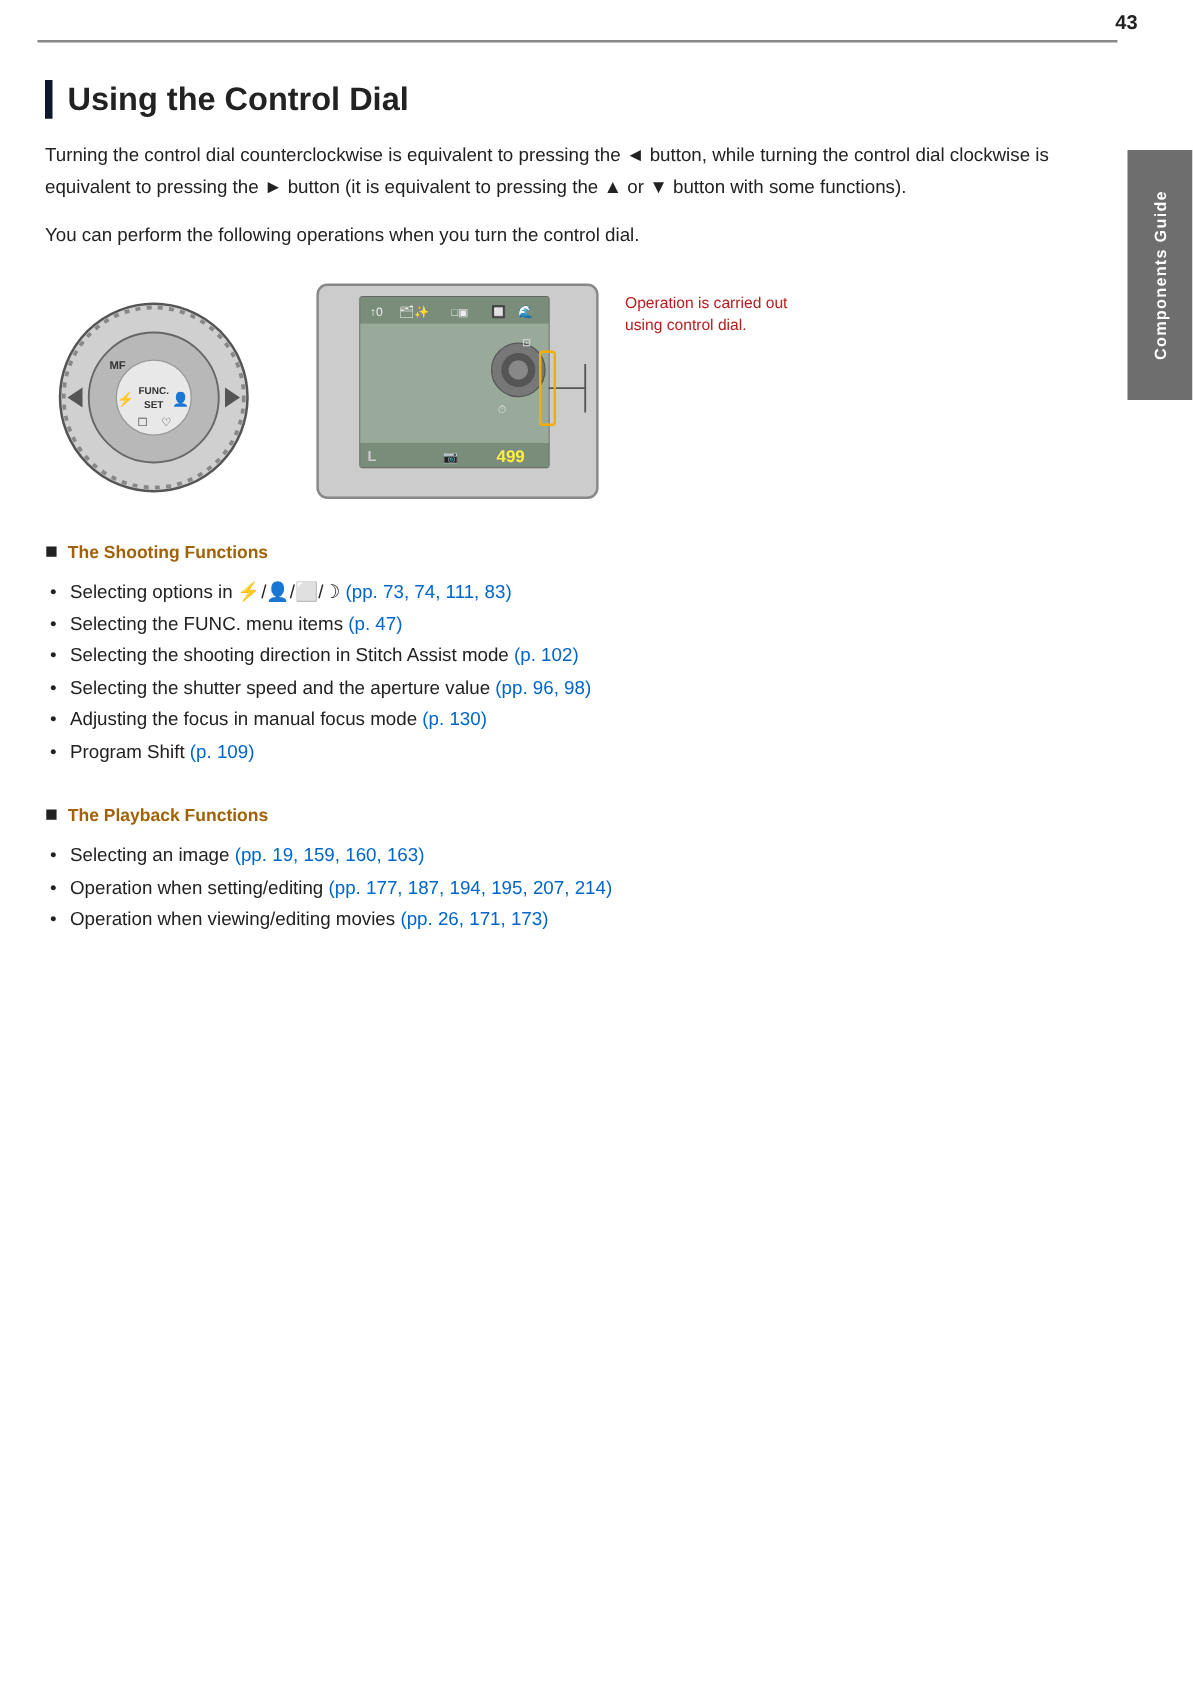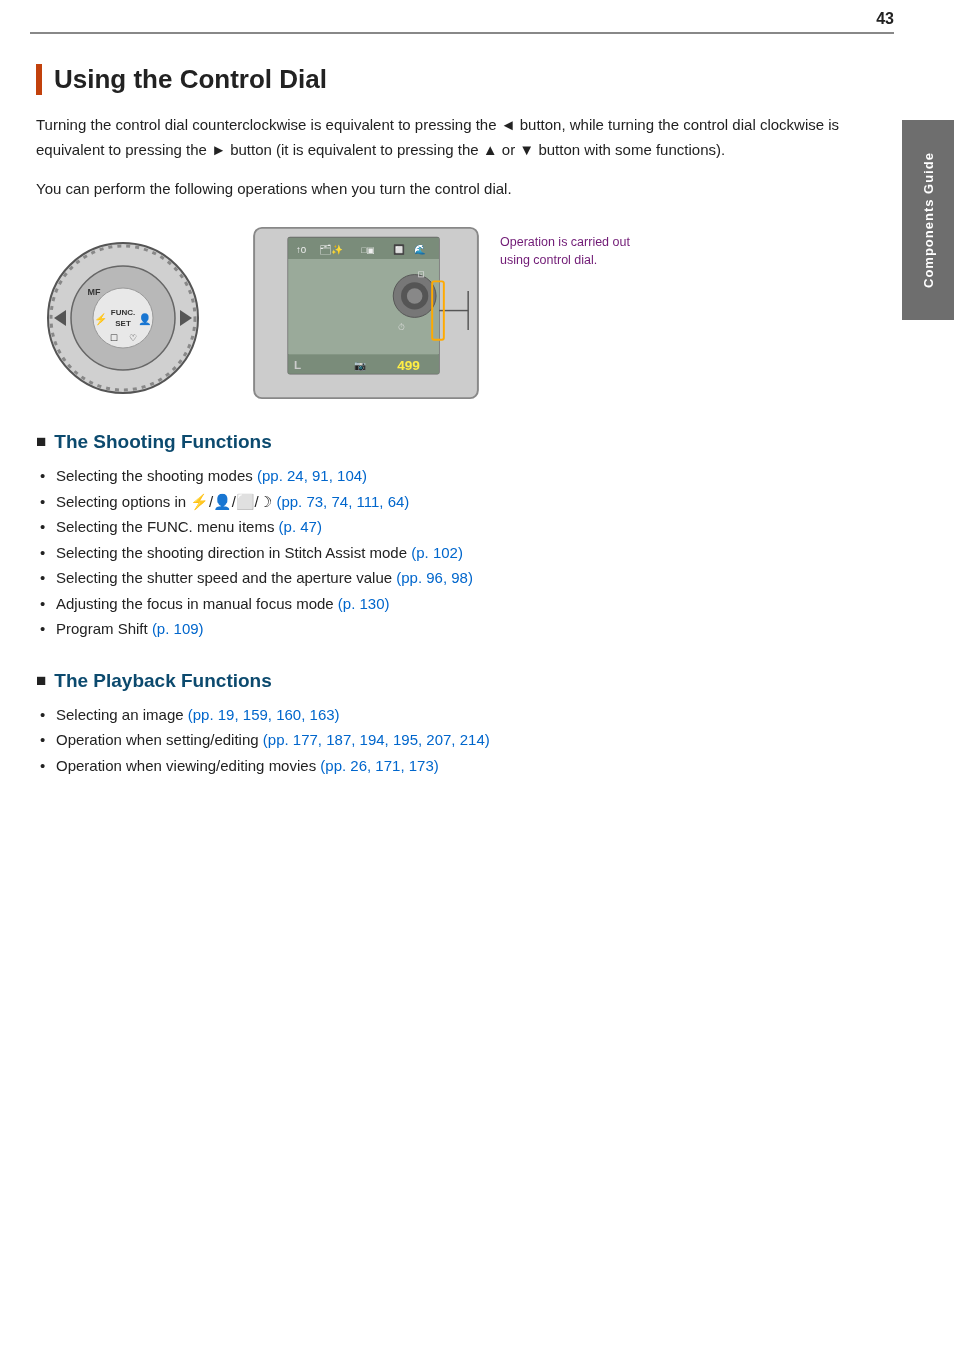--- a/index.html
+++ b/index.html
@@ -10,21 +10,21 @@
       background: #fff;
       font-family: Arial, Helvetica, sans-serif;
       font-size: 15px;
       color: #222;
       position: relative;
     }
 
     .page-number {
       position: absolute;
       top: 10px;
-      right: 60px;
+      right: 44px;
       font-size: 16px;
       font-weight: bold;
       color: #222;
     }
 
     .top-border {
       position: absolute;
       top: 32px;
       left: 30px;
       right: 60px;
@@ -57,21 +57,21 @@
       margin-left: 36px;
       margin-right: 72px;
       margin-top: 44px;
       padding-top: 10px;
     }
 
     .page-title {
       font-size: 26px;
       font-weight: bold;
       color: #222;
-      border-left: 6px solid #c2410c;
+      border-left: 6px solid #0f172a;
       padding-left: 12px;
       margin-bottom: 18px;
       margin-top: 10px;
     }
 
     .intro-text {
       font-size: 15px;
       line-height: 1.65;
       margin-bottom: 14px;
       color: #222;
@@ -99,30 +99,30 @@
     .camera-screen-figure {
       flex-shrink: 0;
       position: relative;
       display: flex;
       align-items: flex-start;
       gap: 14px;
     }
 
     .screen-callout {
       font-size: 12.5px;
-      color: #701a75;
+      color: #b91c1c;
       max-width: 130px;
       line-height: 1.45;
       margin-top: 10px;
     }
 
     .section-heading {
-      font-size: 19px;
-      font-weight: bold;
-      color: #0c4a6e;
+      font-size: 14px;
+      font-weight: bold;
+      color: #a16207;
       display: flex;
       align-items: center;
       gap: 8px;
       margin-top: 28px;
       margin-bottom: 10px;
     }
 
     .section-heading::before {
       content: '■';
       font-size: 17px;
@@ -263,22 +263,21 @@
         <rect x="188" y="60" width="12" height="60" rx="2" fill="none" stroke="#ffaa00" stroke-width="2"></rect>
       </svg>
 
       <div class="screen-callout">Operation is carried out using control dial.</div>
     </div>
   </div>
 
   <div>
     <div class="section-heading">The Shooting Functions</div>
     <ul class="bullet-list">
-      <li>Selecting the shooting modes <a class="link-blue" href="#">(pp. 24,</a> <a class="link-blue" href="#">91,</a> <a class="link-blue" href="#">104)</a></li>
-      <li>Selecting options in ⚡/👤/⬜/☽ <a class="link-blue" href="#">(pp. 73,</a> <a class="link-blue" href="#">74,</a> <a class="link-blue" href="#">111,</a> <a class="link-blue" href="#">64)</a></li>
+      <li>Selecting options in ⚡/👤/⬜/☽ <a class="link-blue" href="#">(pp. 73,</a> <a class="link-blue" href="#">74,</a> <a class="link-blue" href="#">111,</a> <a class="link-blue" href="#">83)</a></li>
       <li>Selecting the FUNC. menu items <a class="link-blue" href="#">(p. 47)</a></li>
       <li>Selecting the shooting direction in Stitch Assist mode <a class="link-blue" href="#">(p. 102)</a></li>
       <li>Selecting the shutter speed and the aperture value <a class="link-blue" href="#">(pp. 96,</a> <a class="link-blue" href="#">98)</a></li>
       <li>Adjusting the focus in manual focus mode <a class="link-blue" href="#">(p. 130)</a></li>
       <li>Program Shift <a class="link-blue" href="#">(p. 109)</a></li>
     </ul>
   </div>
 
   <div>
     <div class="section-heading">The Playback Functions</div>

